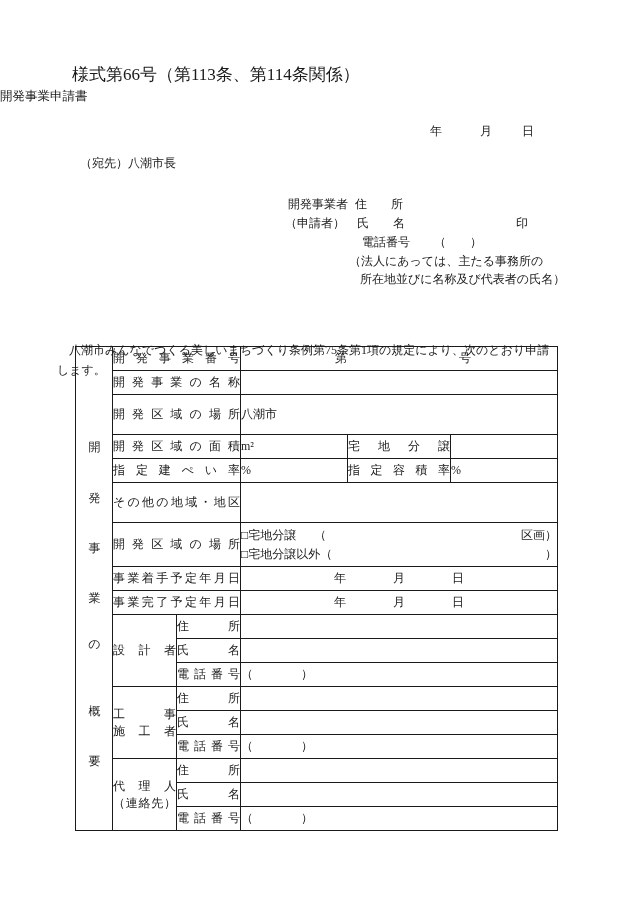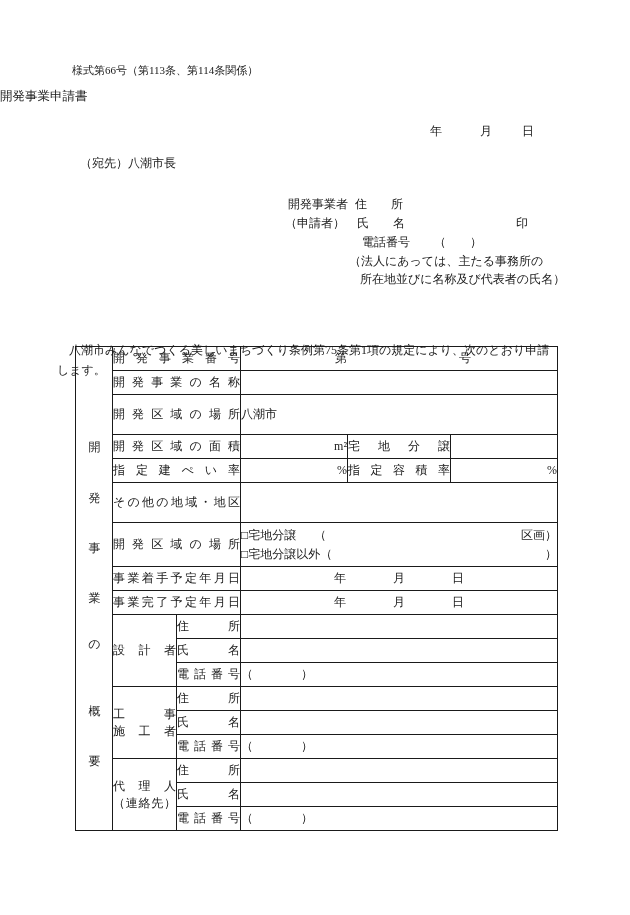--- a/index.html
+++ b/index.html
@@ -2,21 +2,21 @@
 <html><head>
 <meta charset="utf-8">
 <style>
   html,body{margin:0;padding:0;background:#e8e8e8;}
   #page{
     position:relative;width:630px;height:915px;background:#ffffff;
     color:#1a1a1a;font-family:"Liberation Serif","DejaVu Serif",serif;
     font-size:12px;margin:0 auto;overflow:hidden;
   }
   .abs{position:absolute;white-space:pre;}
-  #form-number{left:72px;top:63px;font-size:11px;}
+  #form-number{left:72px;top:63px;font-size:17px;}
   #doc-title{left:0;top:88px;width:100%;font-size:12.5px;}
   .date-y{left:430px;top:123px;}
   .date-m{left:480px;top:123px;}
   .date-d{left:522px;top:123px;}
   #addressee{left:80px;top:155px;}
   .ap-l1r{left:288px;top:196px;text-align:right;}
   .ap-l1f{left:355px;top:196px;}
   .ap-l2r{left:285px;top:215px;}
   .ap-l2f{left:357px;top:215px;}
   .ap-seal{left:516px;top:215px;}
@@ -37,21 +37,21 @@
   tr.h24{height:24px;} tr.h40{height:40px;} tr.h44{height:44px;}
   td.lbl,td.slbl{
     text-align:justify;text-align-last:justify;text-justify:inter-character;
     padding:0 6px;
   }
   td.plabel{
     text-align:justify;text-align-last:justify;text-justify:inter-character;
     padding:0 3px;white-space:pre-line;line-height:17px;
   }
   td.val{padding:0 4px;}
-  td.unit{text-align:right;padding-right:4px;}
+  td.unit{text-align:left;padding-right:4px;}
   td.loc{padding-left:12px;}
   td.phoneval{padding-left:64px;}
   .dateflex{display:flex;justify-content:center;gap:47px;}
   .numflex{display:flex;justify-content:center;gap:112px;padding-left:8px;}
   td.purpose-cell{padding:2px 6px;}
   .purpose-line{display:flex;line-height:19px;}
   .purpose-line .spacer{flex:1;}
   .p-open{margin-left:18px;}
   td.vcol{position:relative;}
   .vwrap{position:absolute;left:0;top:0;right:0;bottom:0;

